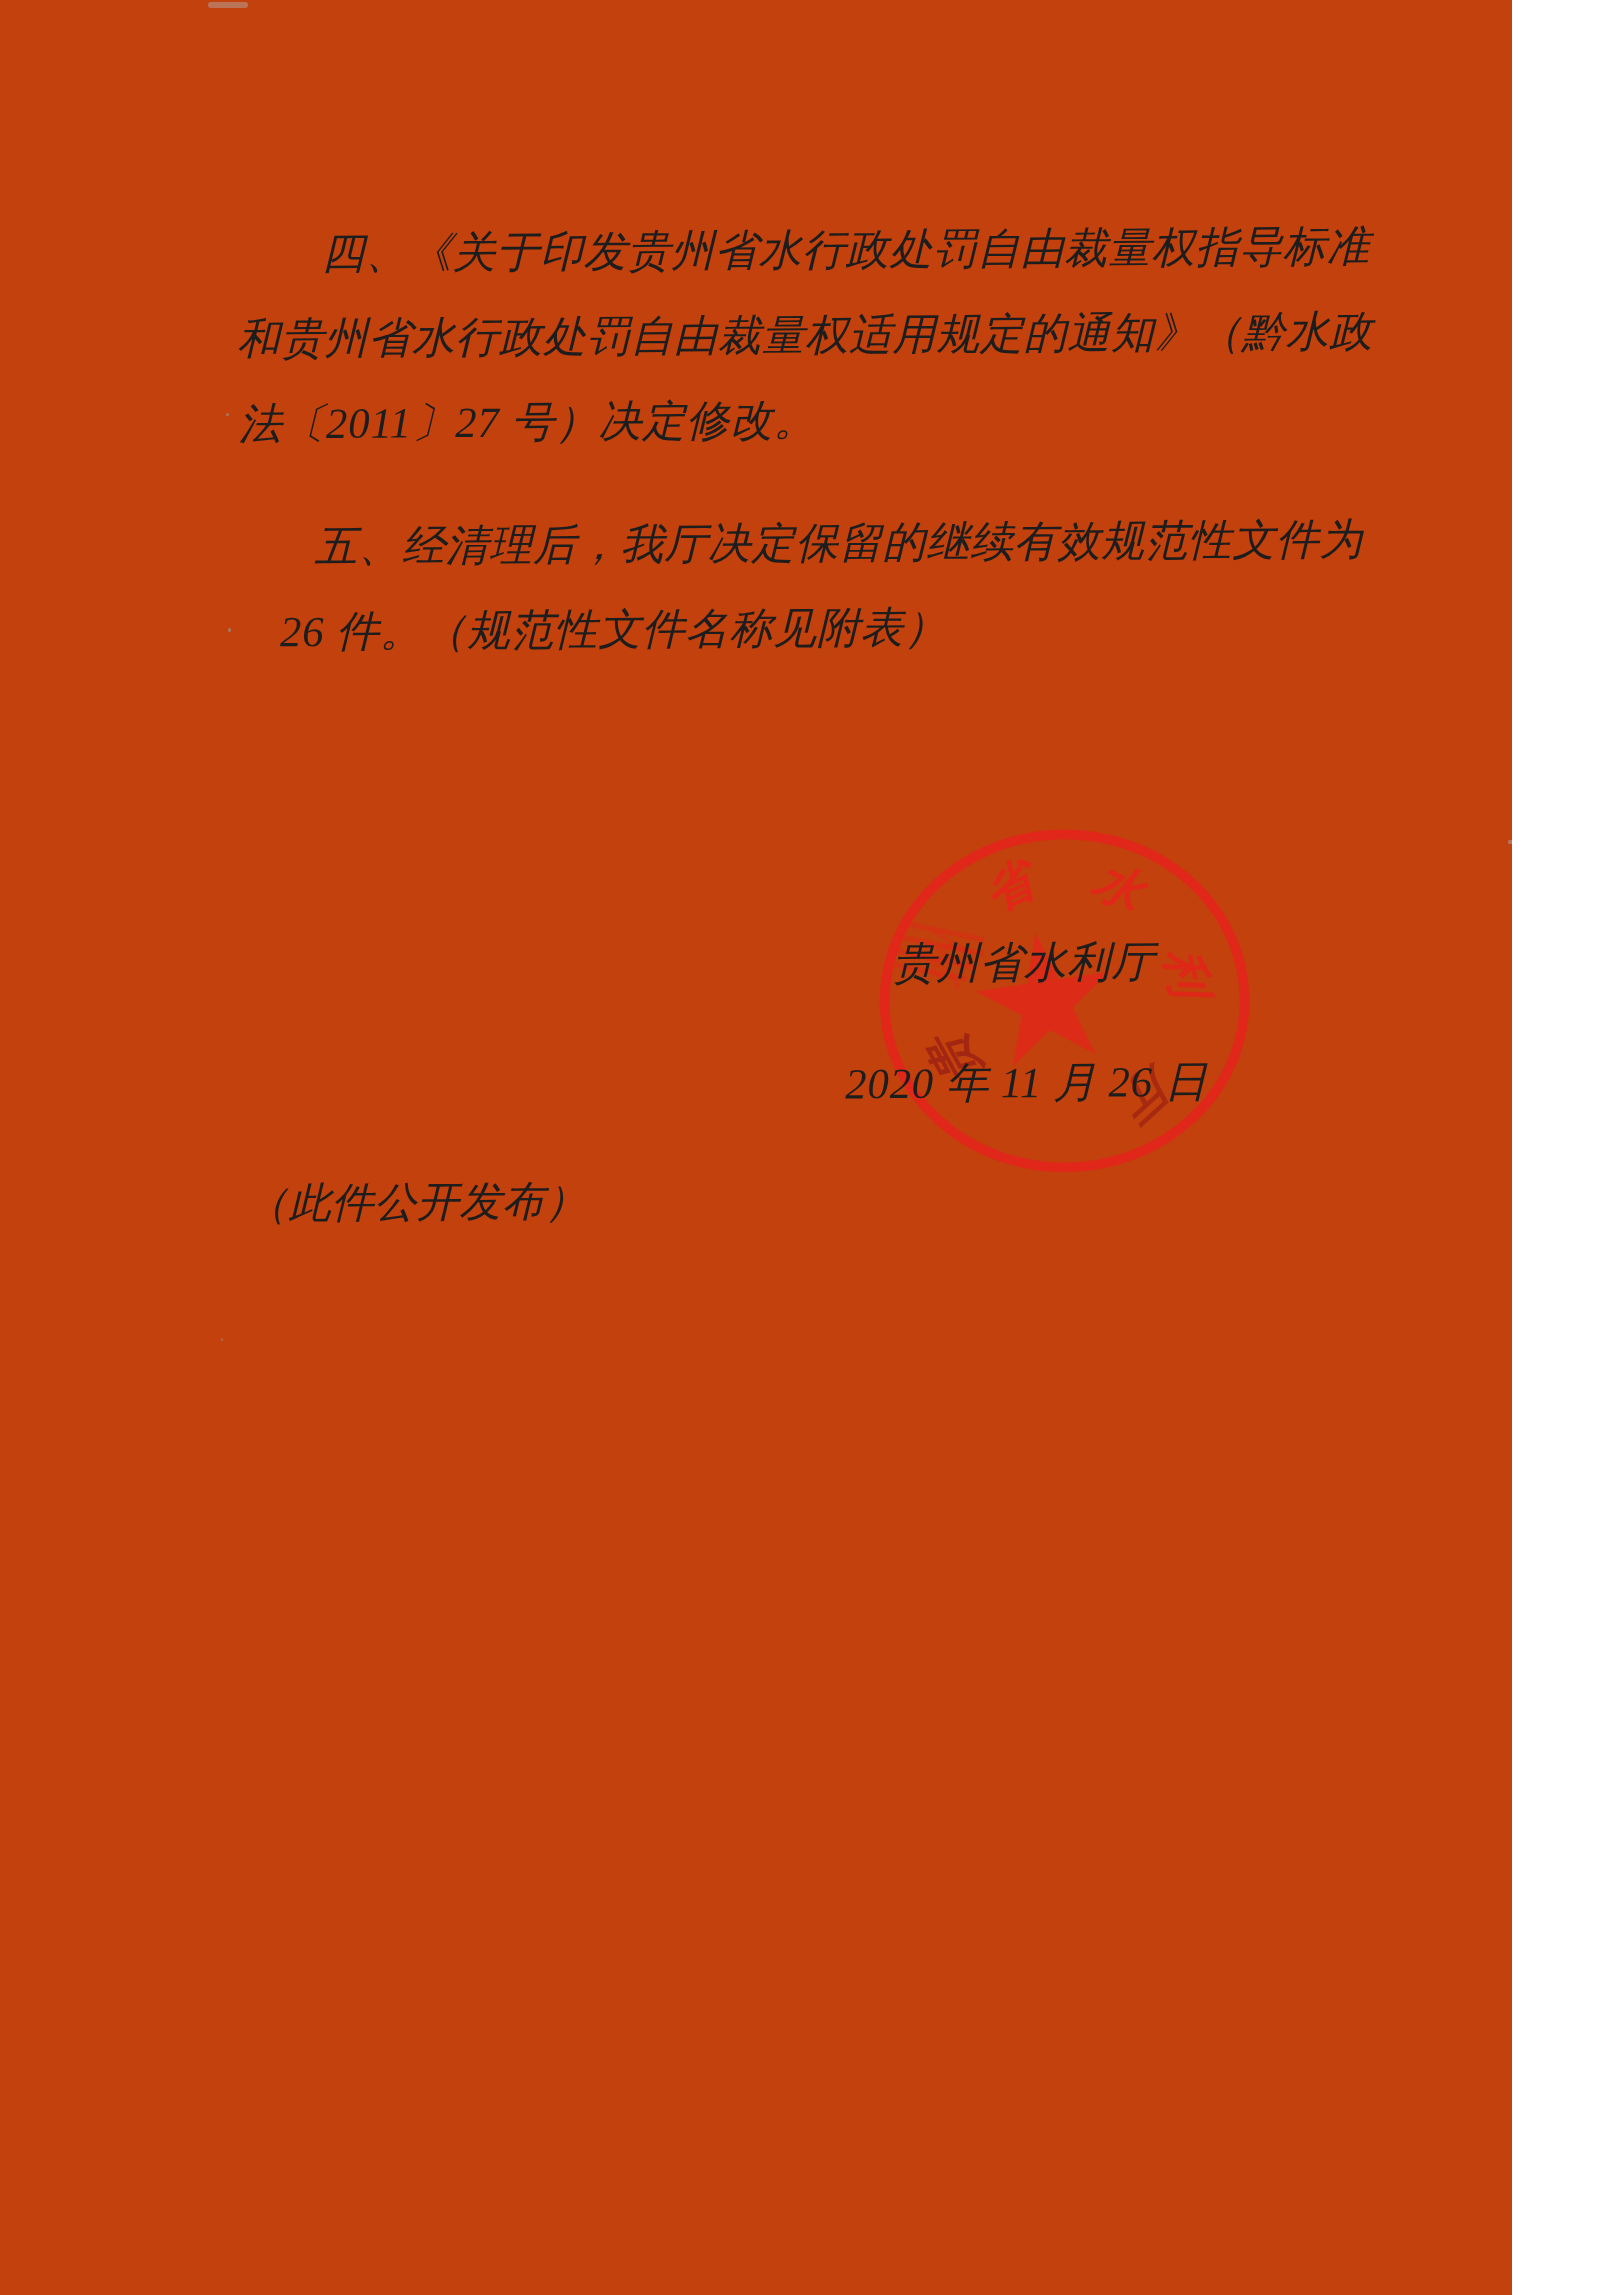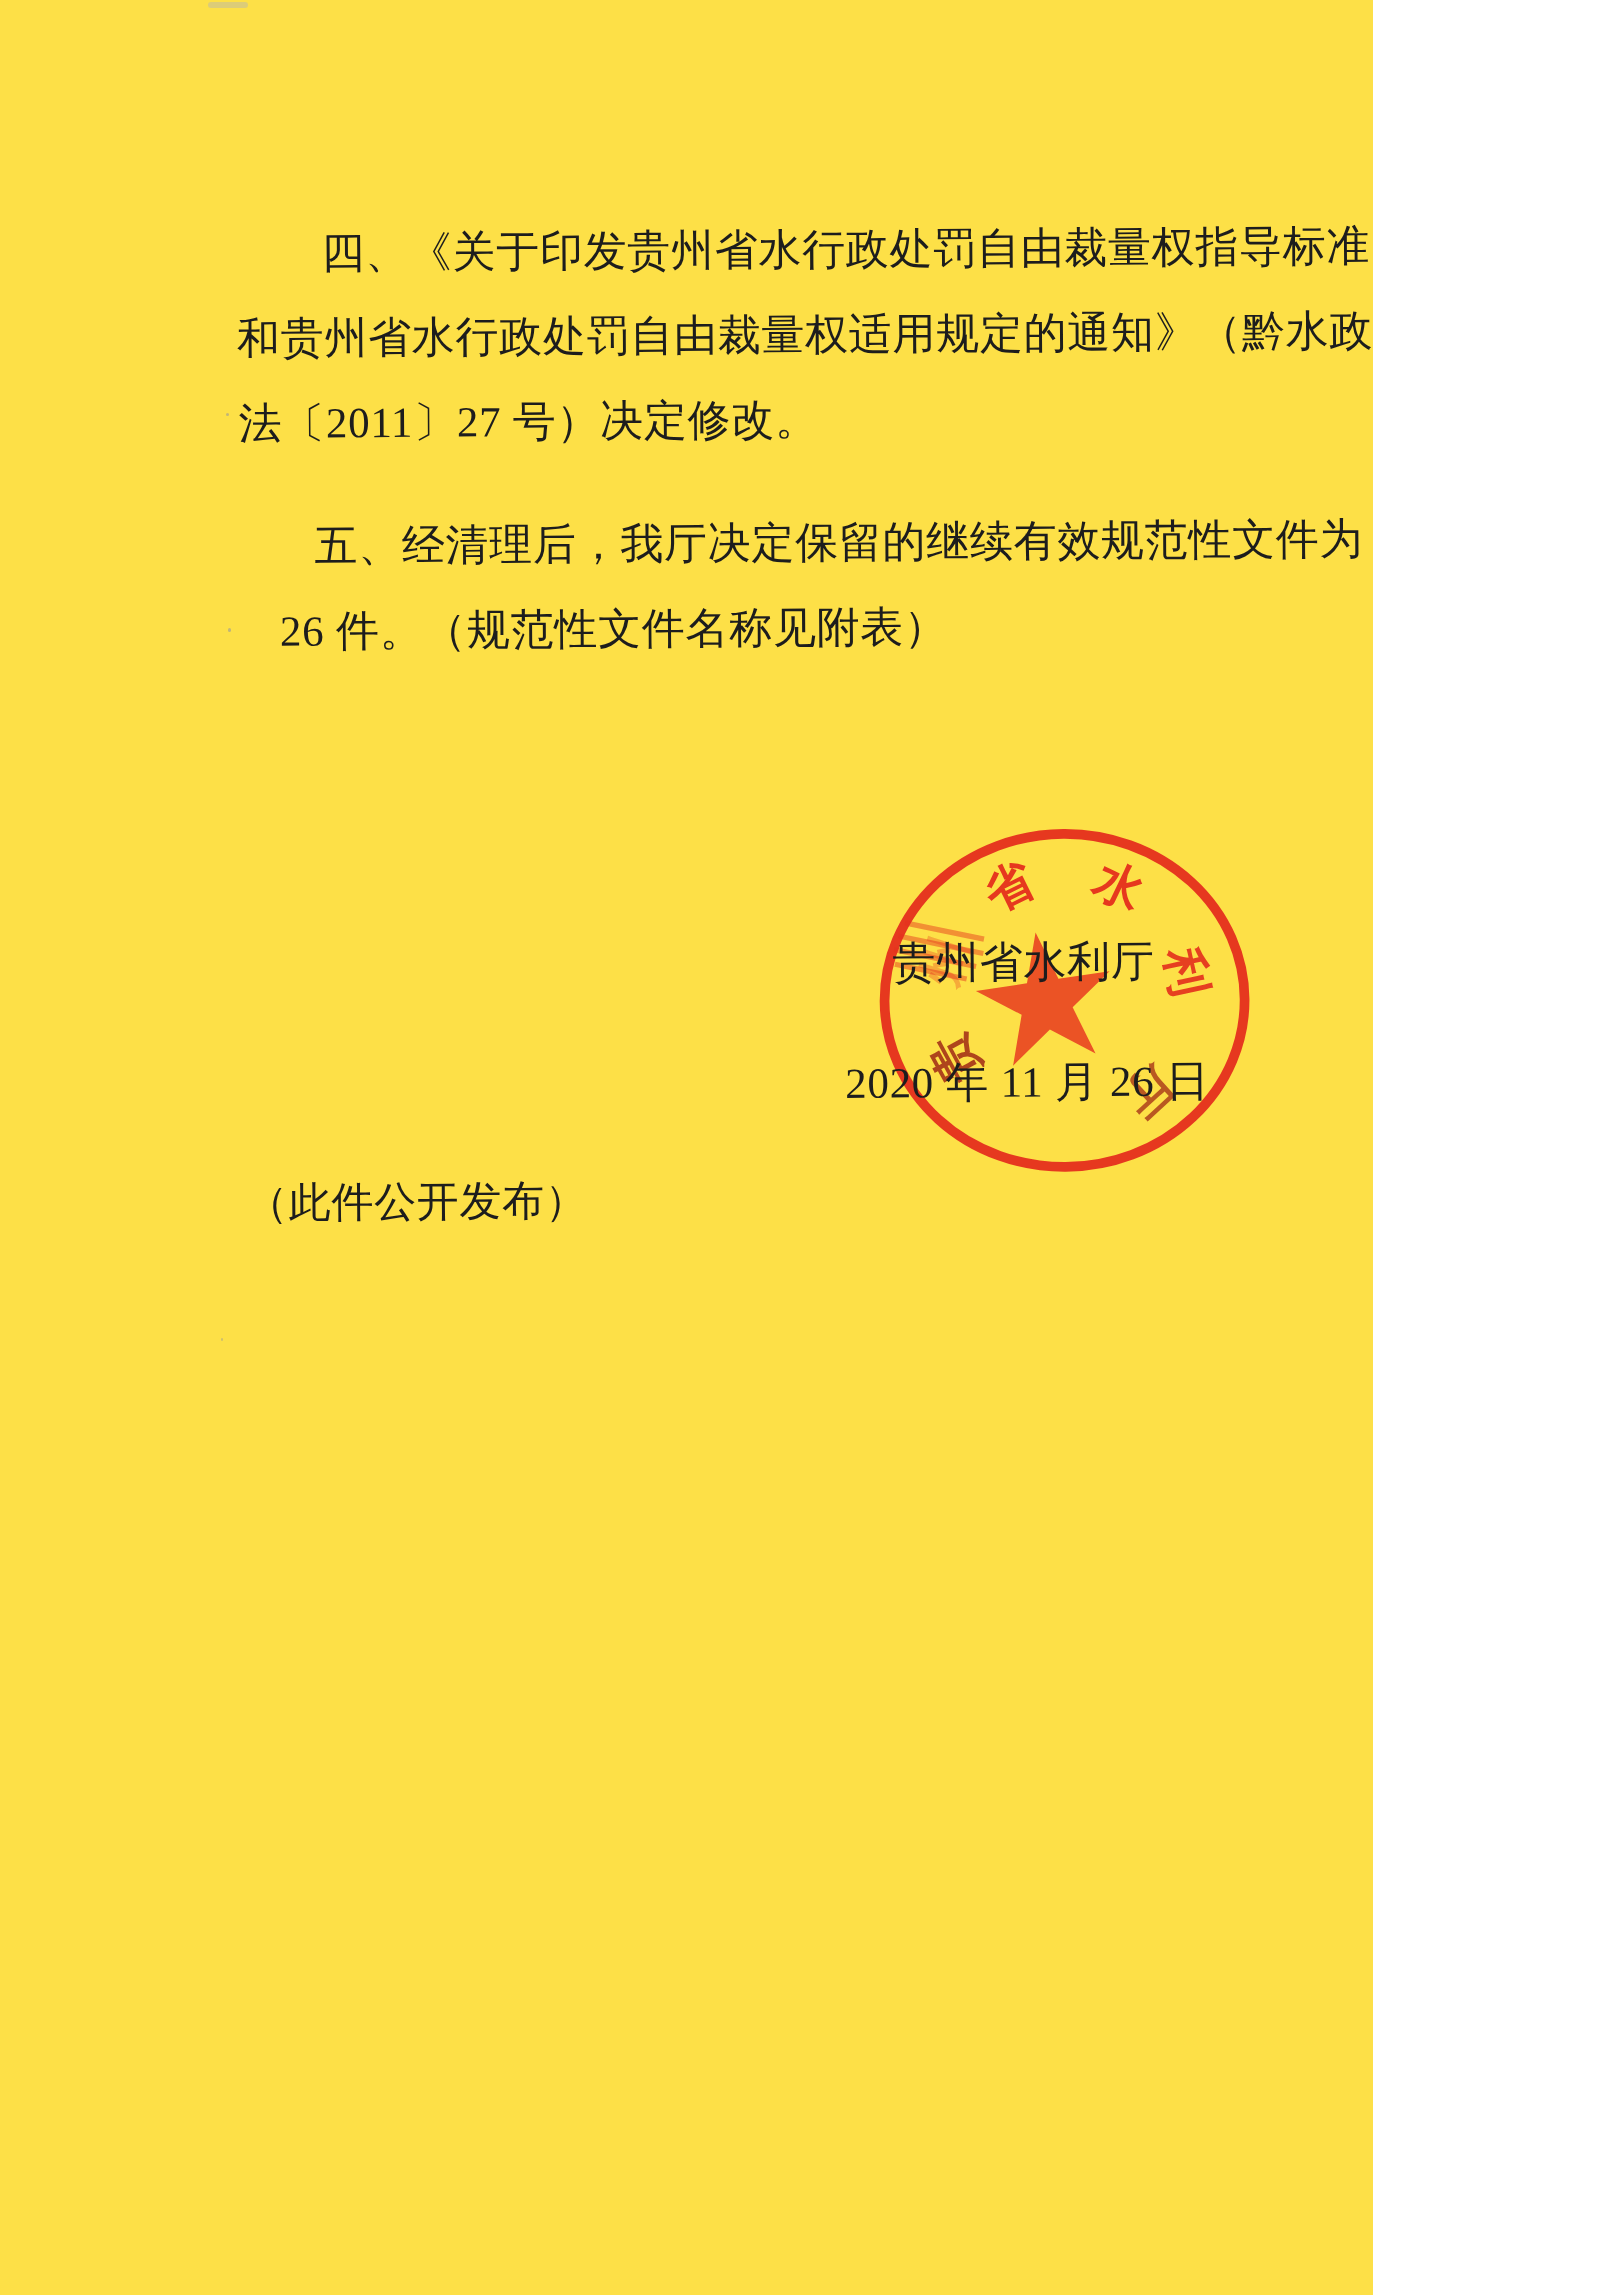--- a/index.html
+++ b/index.html
@@ -1,22 +1,23 @@
 <!DOCTYPE html>
 <html style="font-size:12px"><head>
 <meta charset="utf-8">
 <style>
   html,body{margin:0;padding:0;background:#ffffff;}
   .page{
     position:relative;
-    width:1373px;height:2295px;
-    background:#fde047;
+    width:1512px;height:2295px;
+    background:#c2410c;
     overflow:hidden;
     font-family:"Liberation Serif","DejaVu Serif",serif;
     color:#1d1d1d;
+    font-style:italic;
   }
   .content{
     position:absolute;inset:0;
     transform:rotate(-0.4deg);
     transform-origin:50% 40%;
   }
   .txt{
     position:absolute;
     font-size:43px;
     line-height:1;

